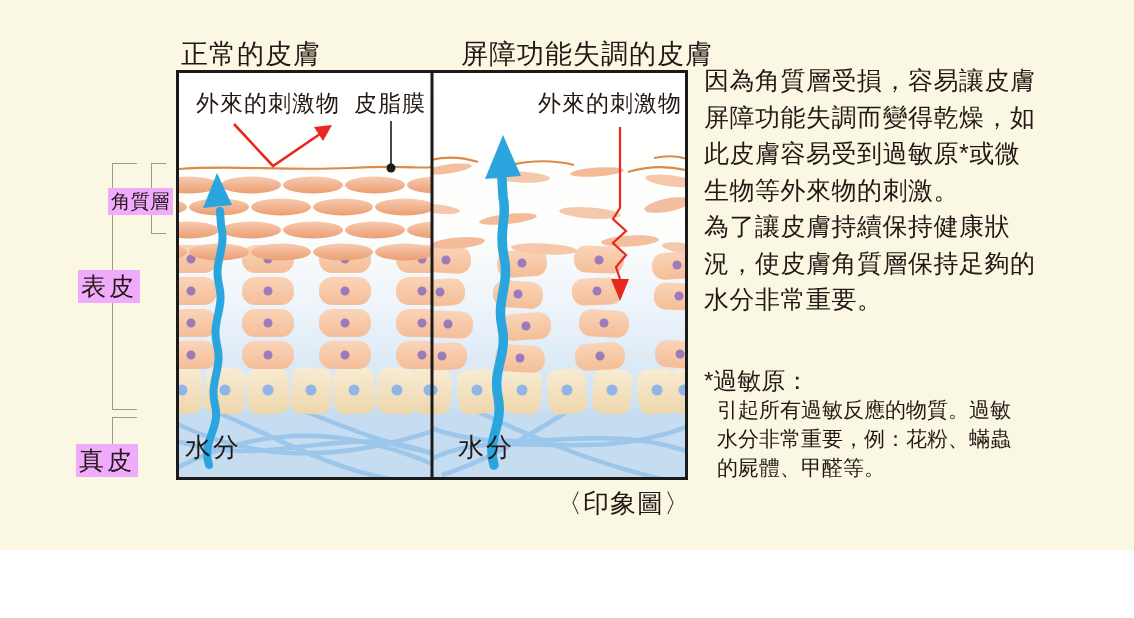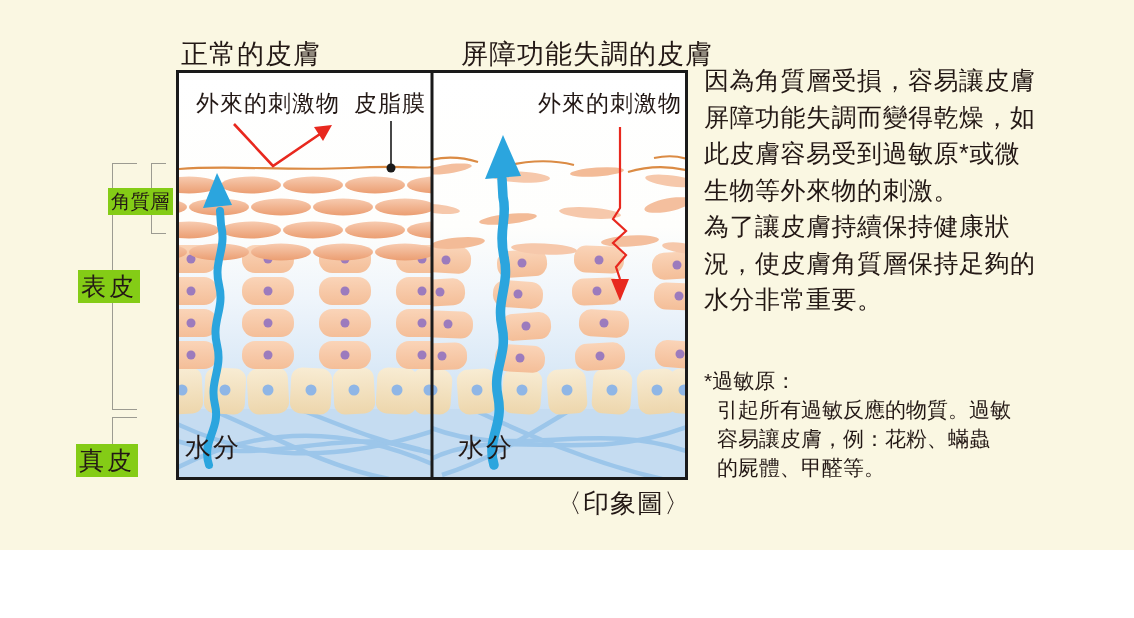--- a/index.html
+++ b/index.html
@@ -3,28 +3,28 @@
 <meta charset="utf-8">
 <style>
   html,body{margin:0;padding:0;}
   .stage{position:relative;width:1134px;height:550px;background:#FAF7E2;overflow:hidden;
          font-family:"Liberation Sans",sans-serif;color:#231815;}
   .abs{position:absolute;}
   .panel-title{font-size:27px;letter-spacing:1px;white-space:nowrap;}
   .inner-label{font-size:23px;letter-spacing:1px;white-space:nowrap;}
   .moisture{font-size:26px;letter-spacing:2px;white-space:nowrap;}
   .caption{font-size:26px;letter-spacing:1px;white-space:nowrap;}
-  .layer-label{background:#84cc16;padding:0 3px;white-space:nowrap;z-index:4;}
+  .layer-label{background:#f0abfc;padding:0 3px;white-space:nowrap;z-index:4;}
   .bracket{border:1.5px solid #9C9B91;border-right:none;z-index:2;}
   .frame{left:176px;top:70px;width:512px;height:410px;border:3px solid #1a1a1a;
          box-sizing:border-box;background:#fff;}
   .frame svg{display:block;}
   .desc{left:704px;top:62px;width:340px;font-size:25px;line-height:36.5px;
         letter-spacing:0.5px;white-space:pre-line;}
-  .footnote-title{left:704px;top:366px;font-size:21px;line-height:29px;white-space:nowrap;}
+  .footnote-title{left:704px;top:366px;font-size:24px;line-height:29px;white-space:nowrap;}
   .footnote-body{left:717px;top:395px;width:320px;font-size:21px;line-height:29px;white-space:pre-line;}
   .credit{right:32px;top:550px;font-size:27px;letter-spacing:1px;color:#595757;white-space:nowrap;}
 </style>
 </head>
 <body>
 
 <div class="stage">
 
   <div class="abs panel-title" style="left:181px;top:36px;">正常的皮膚</div>
   <div class="abs panel-title" style="left:433px;top:36px;margin-left:28px;">屏障功能失調的皮膚</div>
@@ -281,17 +281,17 @@
   <div class="abs desc">因為角質層受損，容易讓皮膚
 屏障功能失調而變得乾燥，如
 此皮膚容易受到過敏原*或微
 生物等外來物的刺激。
 為了讓皮膚持續保持健康狀
 況，使皮膚角質層保持足夠的
 水分非常重要。</div>
 
   <div class="abs footnote-title">*過敏原：</div>
   <div class="abs footnote-body">引起所有過敏反應的物質。過敏
-容易讓皮膚，例：花粉、蟎蟲
+水分非常重要，例：花粉、蟎蟲
 的屍體、甲醛等。</div>
 
 
 </div>
 
 </body></html>

